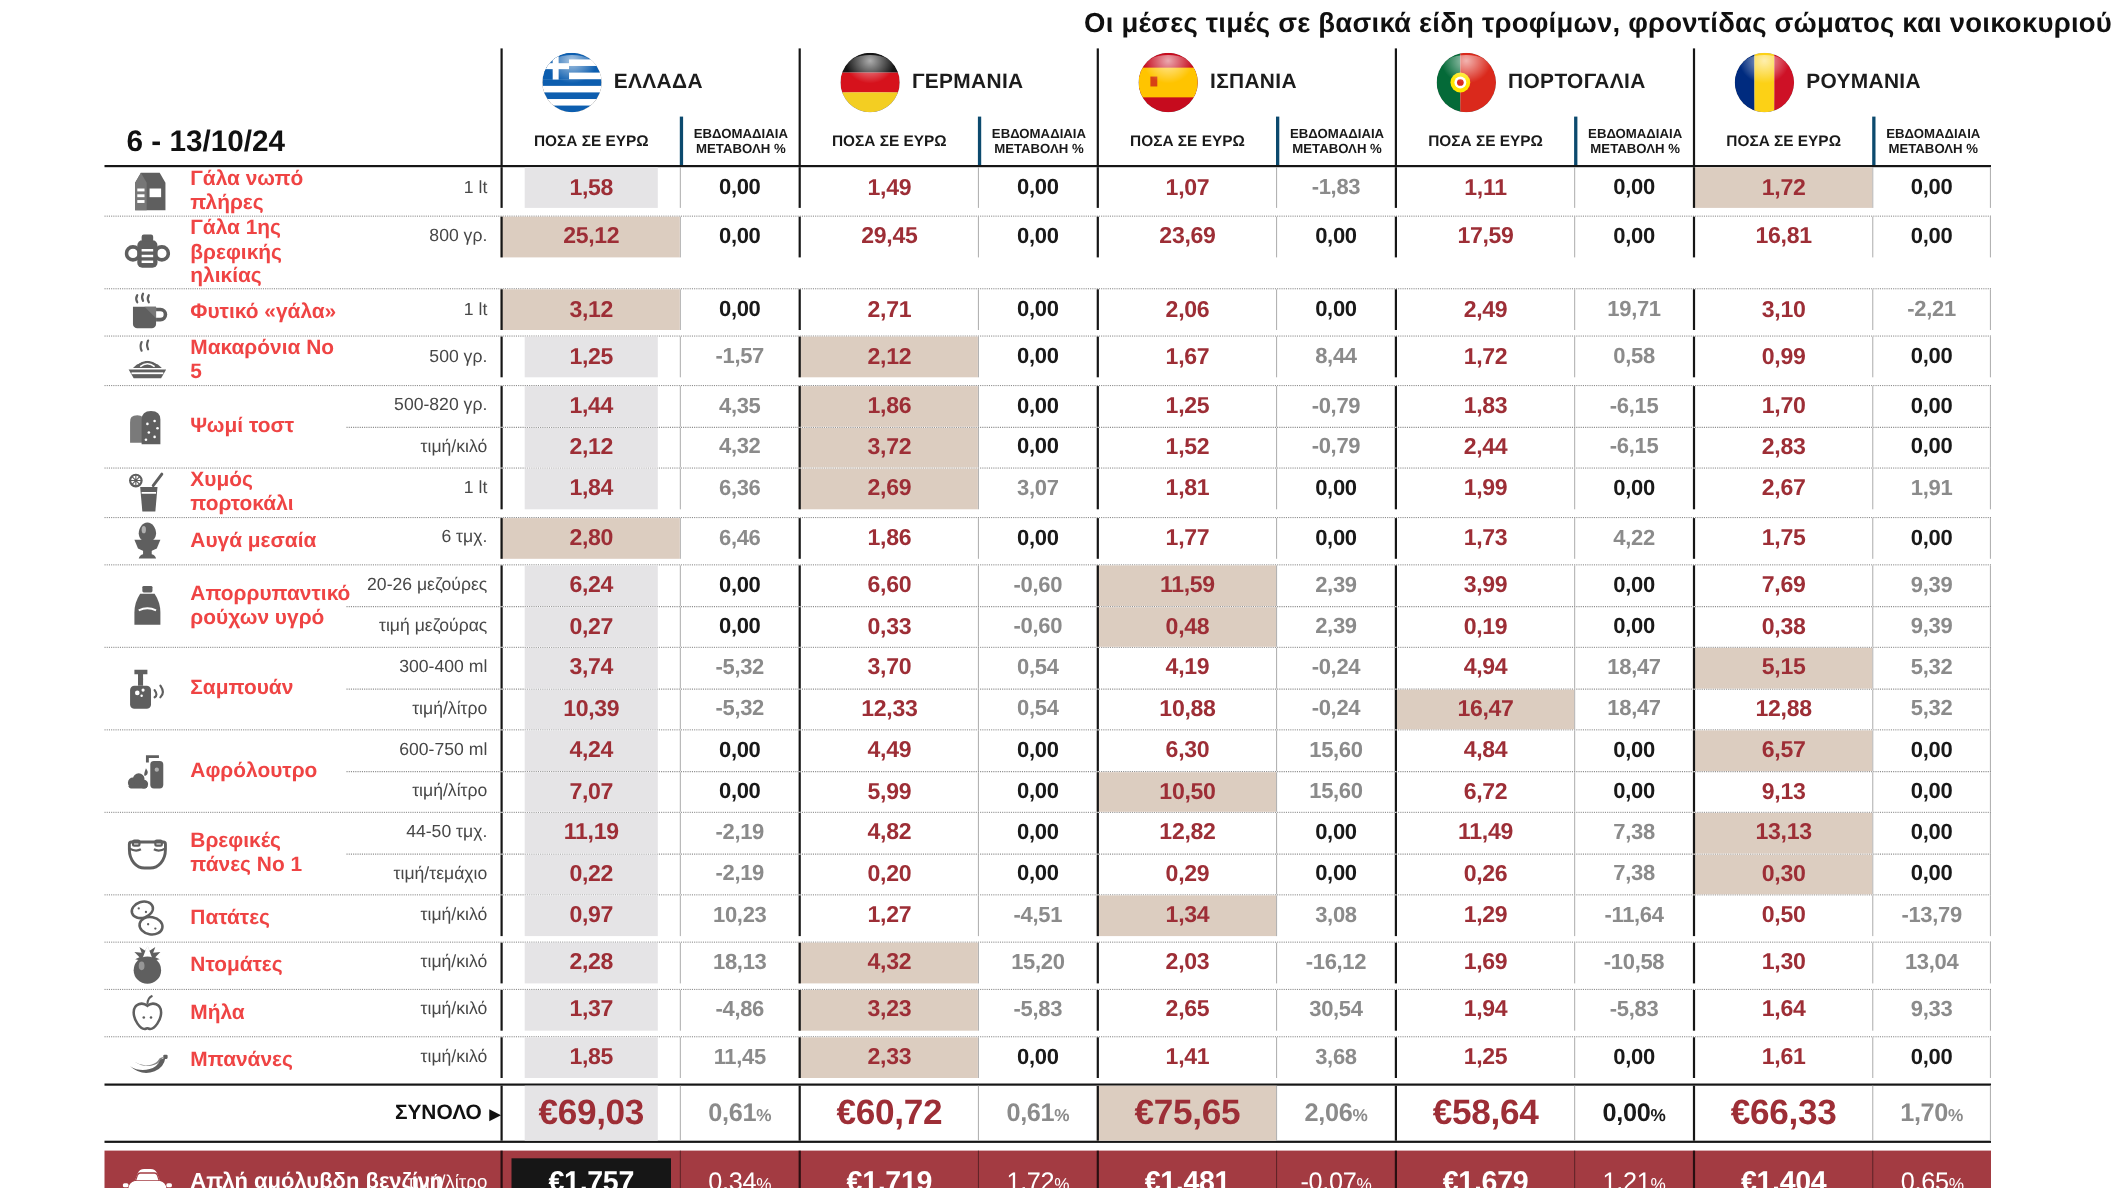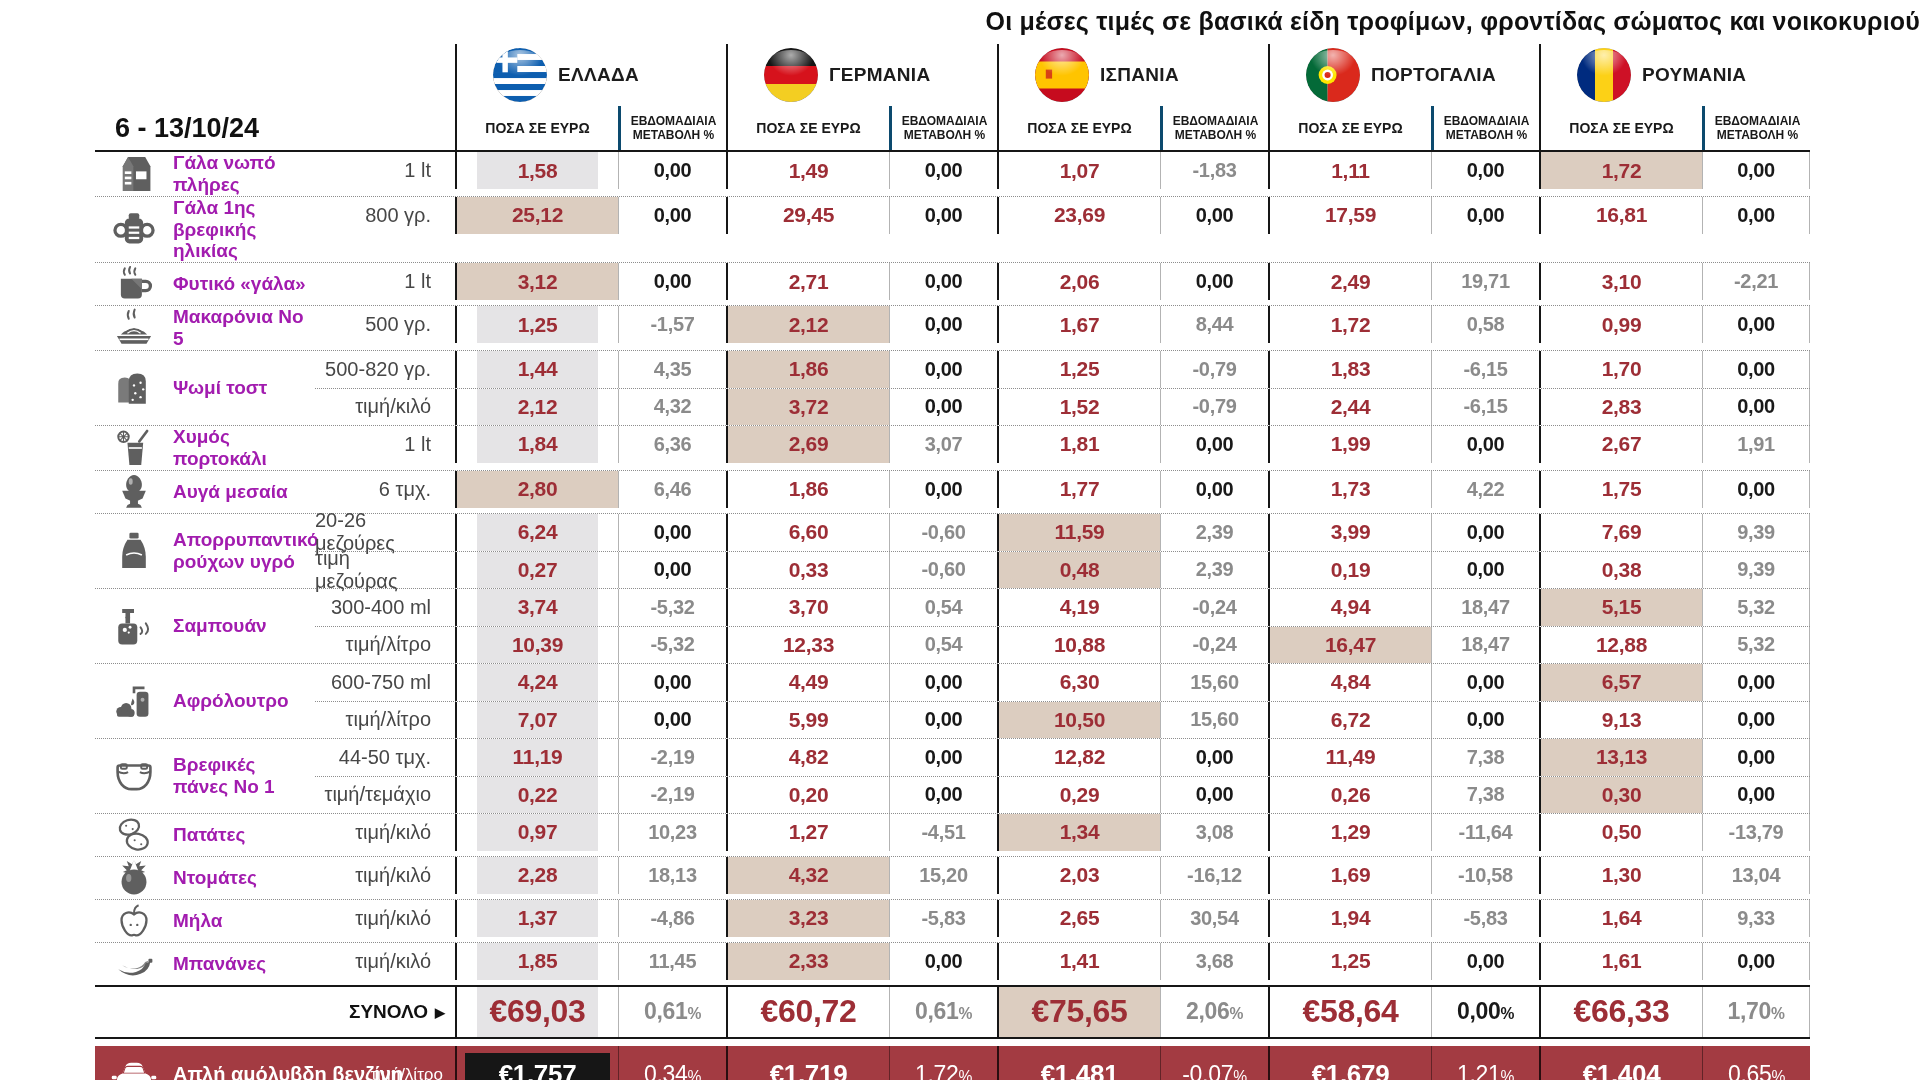--- a/index.html
+++ b/index.html
@@ -24,39 +24,39 @@
   .ph{width:161px;display:flex;align-items:center;justify-content:center;font-weight:700;font-size:14px}
   .ch{width:108px;border-left:3px solid #0c4a6e;display:flex;flex-direction:column;align-items:center;
     justify-content:center;font-weight:700;font-size:12px;line-height:1.2;text-align:center}
 
   
   .group{display:flex}
   .group + .group{border-top:1px dotted #8d8d8d}
   .g-left{width:220px;display:flex;align-items:center}
   .g-icon{width:78px;display:flex;justify-content:center;align-items:center;flex:0 0 auto}
   .g-icon svg{width:42px;height:42px}
-  .g-name{font-size:19px;font-weight:700;color:#a21caf;white-space:pre-line;line-height:1.15}
+  .g-name{font-size:19px;font-weight:700;color:#ef4444;white-space:pre-line;line-height:1.15}
   .g-lines{flex:1}
   .line{display:flex;height:37px;align-items:stretch}
   .line.sep{border-top:1px dotted #8d8d8d}
-  .unit{width:140px;display:flex;align-items:center;justify-content:flex-end;padding-right:24px;
-    font-size:20px;color:#474747}
+  .unit{width:140px;display:flex;align-items:center;justify-content:flex-end;padding-right:12px;
+    font-size:16px;color:#474747}
   .cp{width:163px;border-left:2px solid #161616;position:relative;display:flex;align-items:center;justify-content:center}
   .cp.gr::before{content:"";position:absolute;left:20px;right:20px;top:0;bottom:0;background:#e5e4e6}
   .cp.hi{background:#dccdc0}
   .cp.hi::before{display:none}
   .price{position:relative;z-index:1;font-size:21px;font-weight:700;color:#9d2e36;letter-spacing:-.3px}
   .cc{width:108px;border-left:1px solid #b3b3b3;display:flex;align-items:center;justify-content:center}
   .cc.last{border-right:1px solid #b3b3b3}
   .chg{font-size:20px;font-weight:700;color:#8b8b8b;letter-spacing:-.3px}
   .chg.zero{color:#191919}
 
   
   .total{display:flex;border-top:2px solid #161616;border-bottom:2px solid #161616;height:54px}
-  .total-left{width:360px;display:flex;align-items:center;justify-content:flex-end;padding-right:10px;
+  .total-left{width:360px;display:flex;align-items:center;justify-content:flex-end;
     font-size:19px;font-weight:700;gap:7px;color:#111}
   .t-arrow{font-size:13px;position:relative;top:1px}
   .total .price{font-size:32px}
   .total .chg{font-size:23px}
   .pct{font-size:68%;font-weight:inherit}
 
   
   .fuel{margin-top:7px;height:58px;background:#a33b42;display:flex;color:#fff}
   .fuel-icon{width:78px;display:flex;align-items:center;justify-content:center}
   .fuel-icon svg{width:46px;height:42px}

